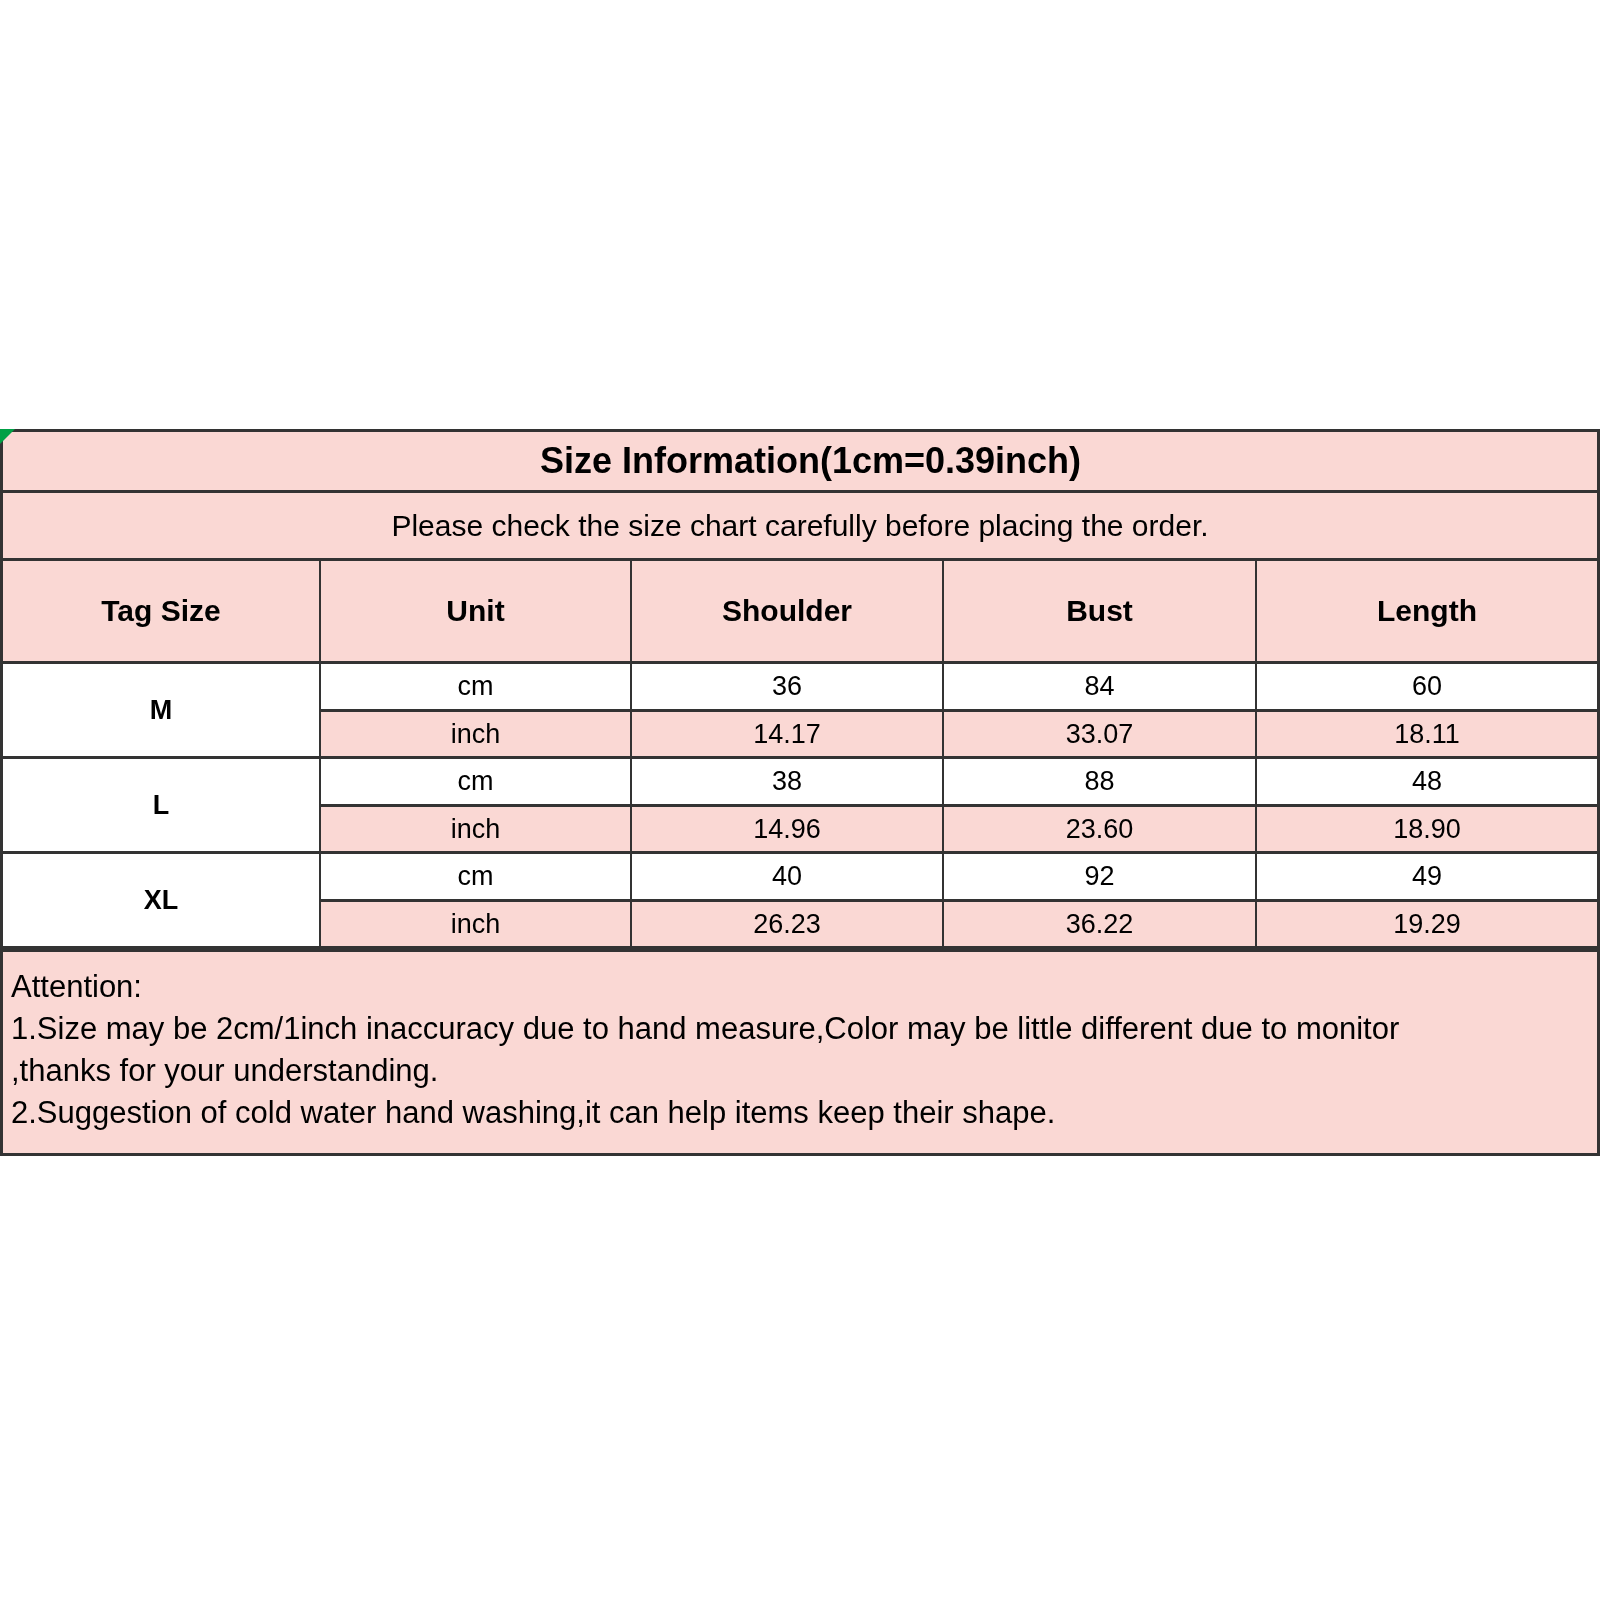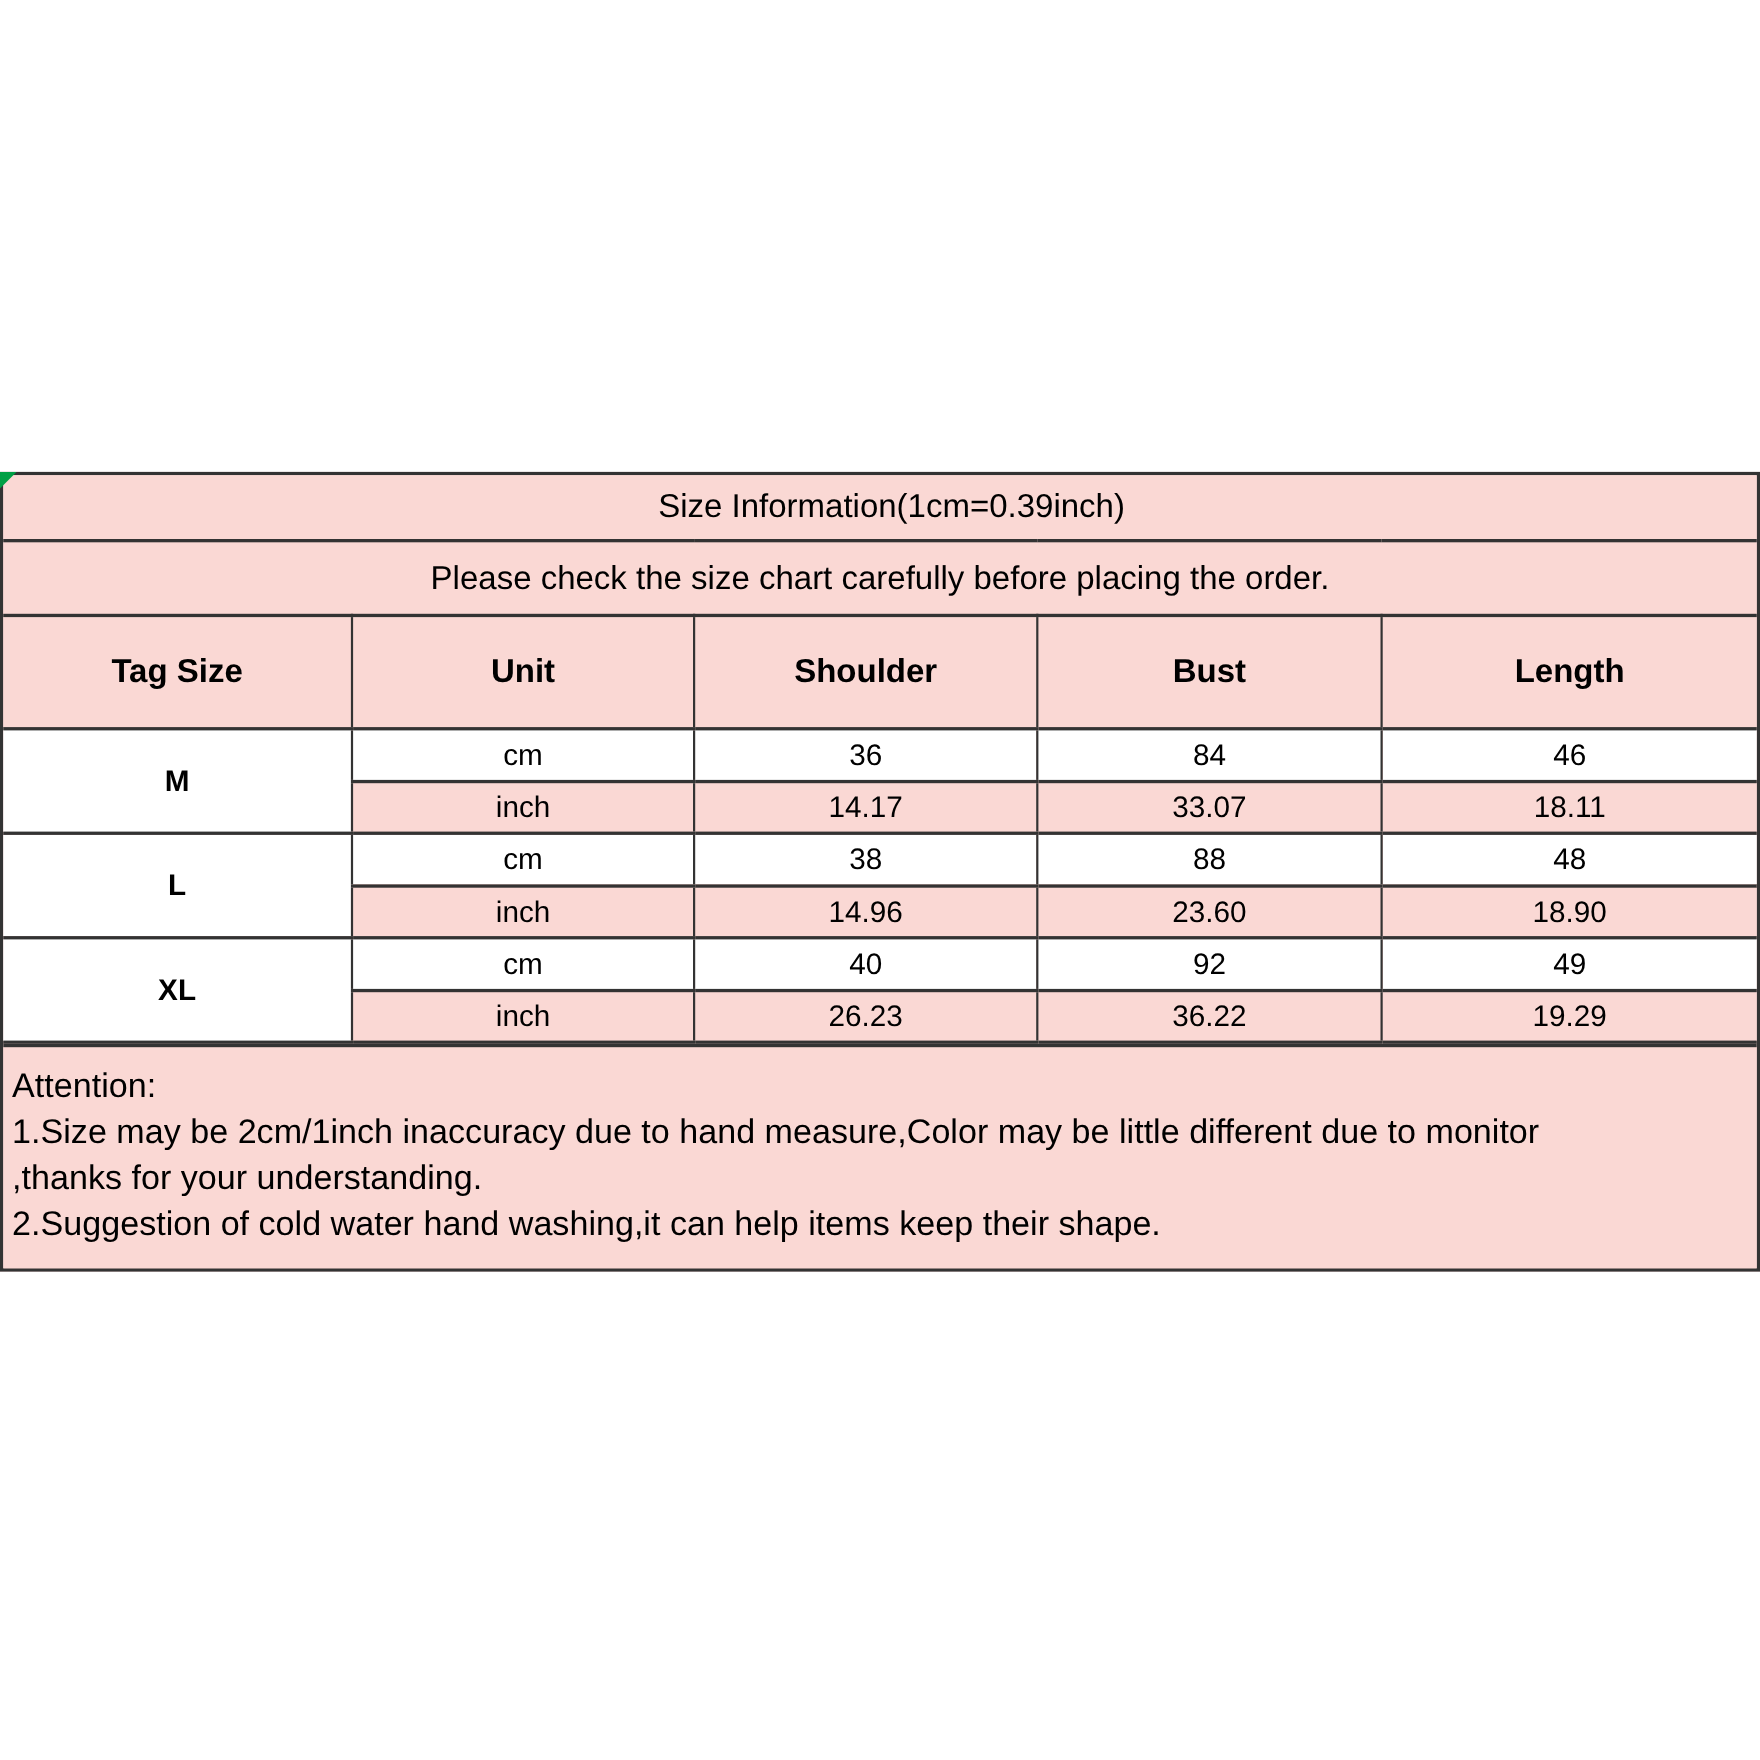--- a/index.html
+++ b/index.html
@@ -47,21 +47,21 @@
     overflow:hidden;
   }
   
   table.size-table tr td:first-child{border-left:none;}
   table.size-table tr td:last-child{border-right:none;}
   table.size-table tr:first-child td{border-top:none;}
 
   tr.r-title td{height:58px;background:var(--pink);}
   tr.r-sub td{height:65px;background:var(--pink);}
   tr.r-head td{height:100px;background:var(--pink);font-weight:bold;font-size:30px;}
-  .title-text{font-weight:normal;font-size:30px;margin-left:21px;}
+  .title-text{font-weight:bold;font-size:36px;margin-left:21px;}
   .sub-text{font-size:30px;}
 
   tr.r-cm td{height:45px;background:var(--white);font-size:27px;}
   tr.r-inch td{height:44px;background:var(--pink);font-size:27px;}
   td.tag-cell{background:var(--white);font-weight:bold;font-size:32px;}
   td.unit-cell{font-size:30px;}
 
   .attention{
     background:var(--pink);
     border-top:3px solid var(--border);
@@ -104,21 +104,21 @@
         <td>Shoulder</td>
         <td>Bust</td>
         <td>Length</td>
       </tr>
 
       <tr class="r-cm">
         <td class="tag-cell" rowspan="2">M</td>
         <td class="unit-cell">cm</td>
         <td>36</td>
         <td>84</td>
-        <td>46</td>
+        <td>60</td>
       </tr>
       <tr class="r-inch">
         <td class="unit-cell">inch</td>
         <td>14.17</td>
         <td>33.07</td>
         <td>18.11</td>
       </tr>
 
       <tr class="r-cm">
         <td class="tag-cell" rowspan="2">L</td>

